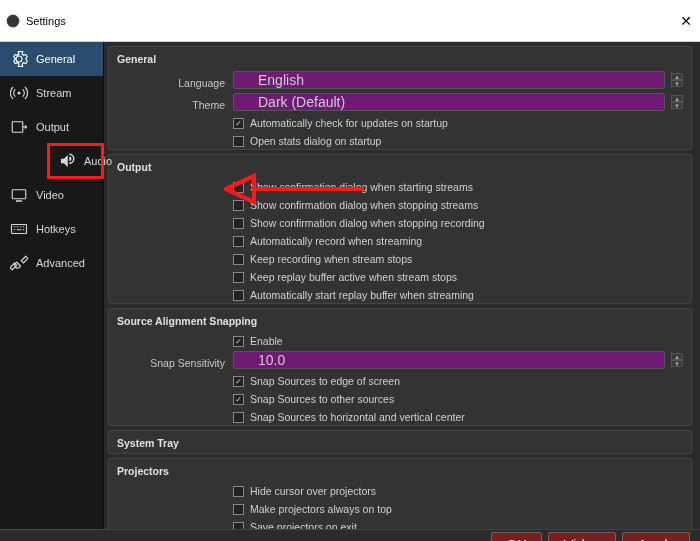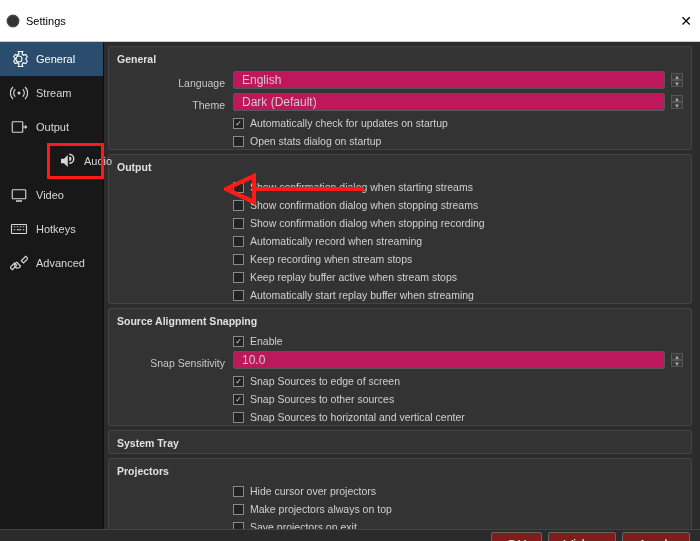--- a/index.html
+++ b/index.html
@@ -14,21 +14,21 @@
 .side-item.active { background: #2a4d6e; color: #fff; }
 .side-item.highlight { outline: 3px solid #ff1a1a; outline-offset: -2px; z-index: 2; margin-left: 48px; }
 .side-item svg { width: 18px; height: 18px; fill: #d8d8d8; flex-shrink: 0; }
 .side-item.active svg { fill: #fff; }
 .content { flex: 1; overflow-y: auto; padding: 4px 8px 4px 4px; position: relative; }
 .group { border: 1px solid #444; border-radius: 2px; margin-bottom: 4px; background: #333; }
 .group-title { font-weight: 600; font-size: 10.5px; padding: 6px 8px 4px; color: #e0e0e0; }
 .row { display: flex; align-items: flex-end; padding: 2px 8px; min-height: 18px; }
 .row .label { width: 116px; text-align: right; padding-right: 8px; font-size: 10.5px; color: #c8c8c8; }
 .row .field { flex: 1; display: flex; align-items: center; gap: 6px; font-size: 10.5px; }
-.select { flex: 1; background: #be185d; border: 1px solid #555; color: #ccc; height: 18px; padding: 0 8px; font-size: 12px; border-radius: 2px; display: flex; align-items: center; justify-content: space-between; }
+.select { flex: 1; background: #701a75; border: 1px solid #555; color: #ccc; height: 18px; padding: 0 24px; font-size: 14px; border-radius: 2px; display: flex; align-items: center; justify-content: space-between; }
 .spinner { width: 12px; display: flex; flex-direction: column; }
 .spinner span { height: 7px; line-height: 5px; text-align: center; font-size: 7px; background: #3a3a3a; border: 1px solid #555; color: #aaa; }
 .chk { width: 11px; height: 11px; border: 1px solid #888; background: #222; display: inline-flex; align-items: center; justify-content: center; font-size: 8px; color: #ddd; flex-shrink: 0; }
 .chk.on::after { content: "✓"; }
 .footer { height: 30px; background: #2b2b2b; display: flex; align-items: center; justify-content: flex-end; gap: 6px; padding: 0 10px; border-top: 1px solid #444; }
 .btn { background: #7f1d1d; border: 1px solid #666; color: #ddd; font-size: 15px; padding: 3px 14px; border-radius: 2px; }
 .arrow { position: absolute; left: 120px; top: 122px; z-index: 5; pointer-events: none; }
 </style>
 </head>
 <body>

